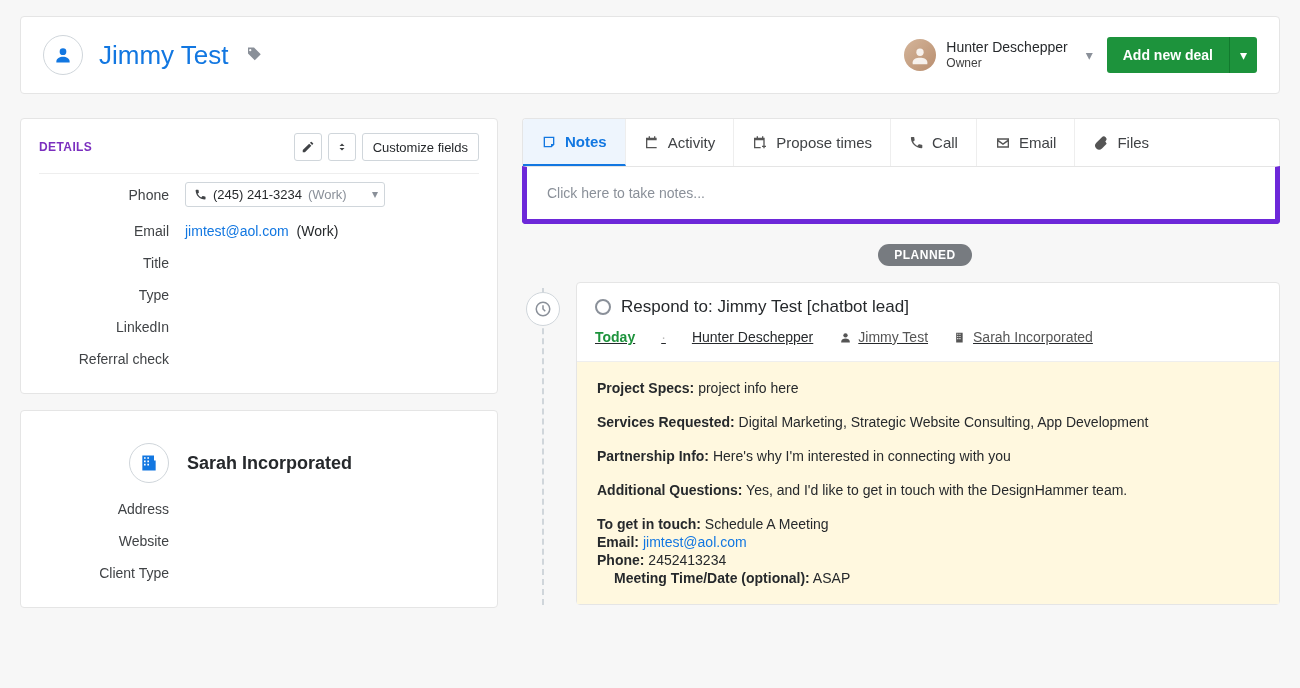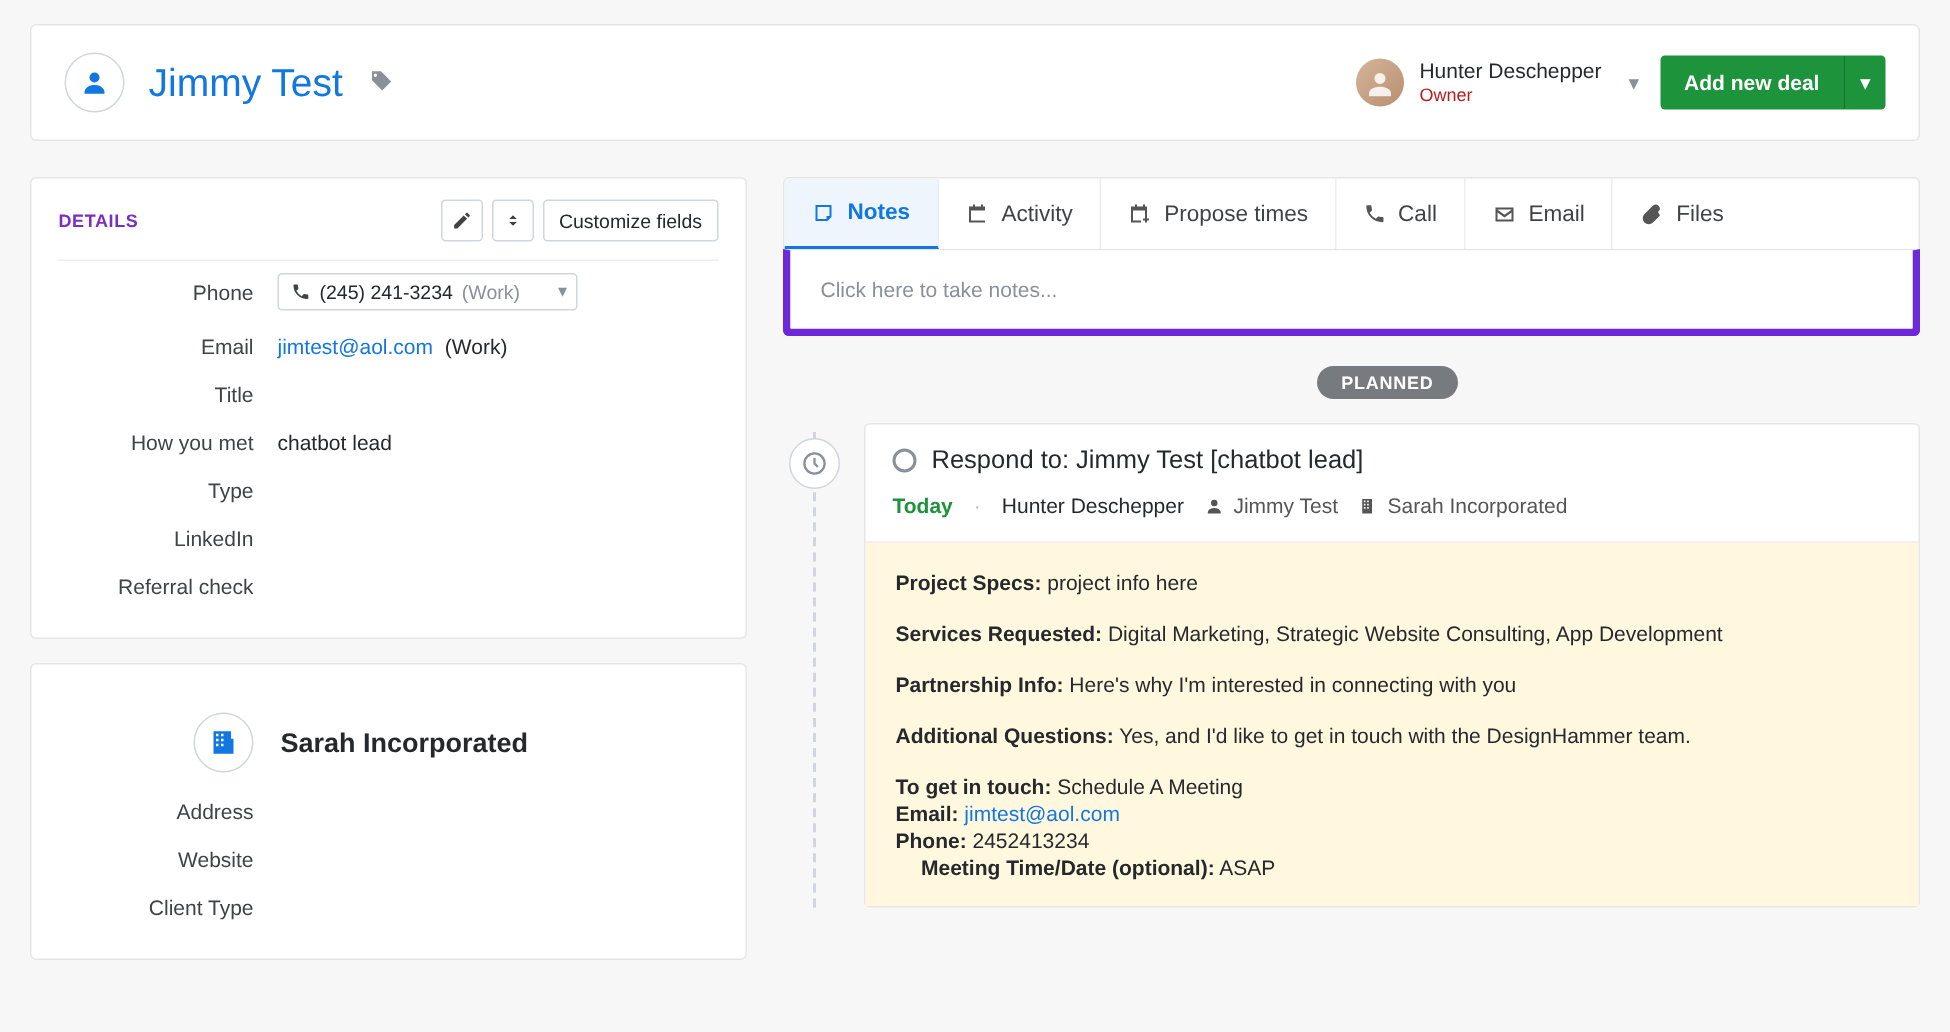--- a/index.html
+++ b/index.html
@@ -33,21 +33,21 @@
   .tag-icon { color: #8a9099; }
   .header-right { display: flex; align-items: center; gap: 14px; }
   .owner-block { display: flex; align-items: center; gap: 10px; }
   .owner-avatar {
     width: 32px; height: 32px; border-radius: 50%;
     background: linear-gradient(135deg,#d4b59a,#b98e6f);
     display:flex;align-items:center;justify-content:center;color:#fff;font-size:11px;
   }
   .owner-text { line-height: 1.2; }
   .owner-name { font-size: 14px; color: #26292c; font-weight: 500; }
-  .owner-role { font-size: 12px; color: #b91c1c; }
+  .owner-role { font-size: 12px; color: #404040; }
   .owner-chevron { color: #8a9099; padding-left: 8px; cursor:pointer; }
   .add-deal-btn {
     display: flex;
   }
   .add-deal-main {
     background: #1d933c;
     color: #fff;
     font-weight: 700;
     padding: 10px 16px;
     border-radius: 3px 0 0 3px;
@@ -208,22 +208,23 @@
   .activity-title-row {
     display:flex; align-items:center; gap:10px;
     font-size:17px;
     margin-bottom:12px;
   }
   .activity-radio {
     width:16px; height:16px; border:2px solid #8a9099; border-radius:50%;
     cursor:pointer;
   }
   .activity-meta {
-    display:flex; align-items:center; gap:14px;
+    display:flex; align-items:center; gap:26px;
     font-size:14px;
+    text-decoration:underline;
   }
   .today-label { color:#1d933c; font-weight:600; }
   .meta-sep { color:#bbb; }
   .meta-chip { display:flex; align-items:center; gap:6px; color:#555; }
   .activity-body {
     background:#fff8df;
     padding:18px 20px;
     border-top:1px solid #eee;
   }
   .activity-body p { margin:0 0 18px 0; }
@@ -317,24 +318,20 @@
             <a class="link">jimtest@aol.com</a>
             <span style="margin-left:4px;">(Work)</span>
           </div>
         </div>
 
         <div class="field-row">
           <div class="field-label">Title</div>
           <div class="field-value"></div>
         </div>
 
-        <div class="field-row">
-          <div class="field-label">How you met</div>
-          <div class="field-value">chatbot lead</div>
-        </div>
 
         <div class="field-row">
           <div class="field-label">Type</div>
           <div class="field-value"></div>
         </div>
 
         <div class="field-row">
           <div class="field-label">LinkedIn</div>
           <div class="field-value"></div>
         </div>

